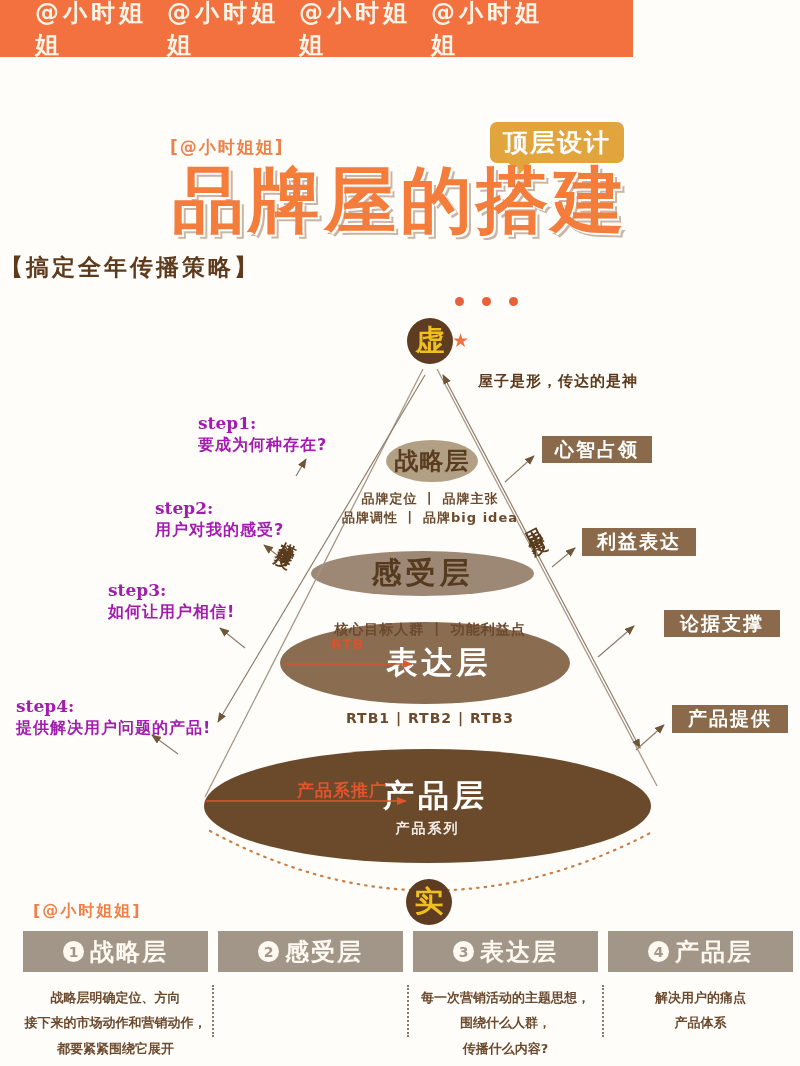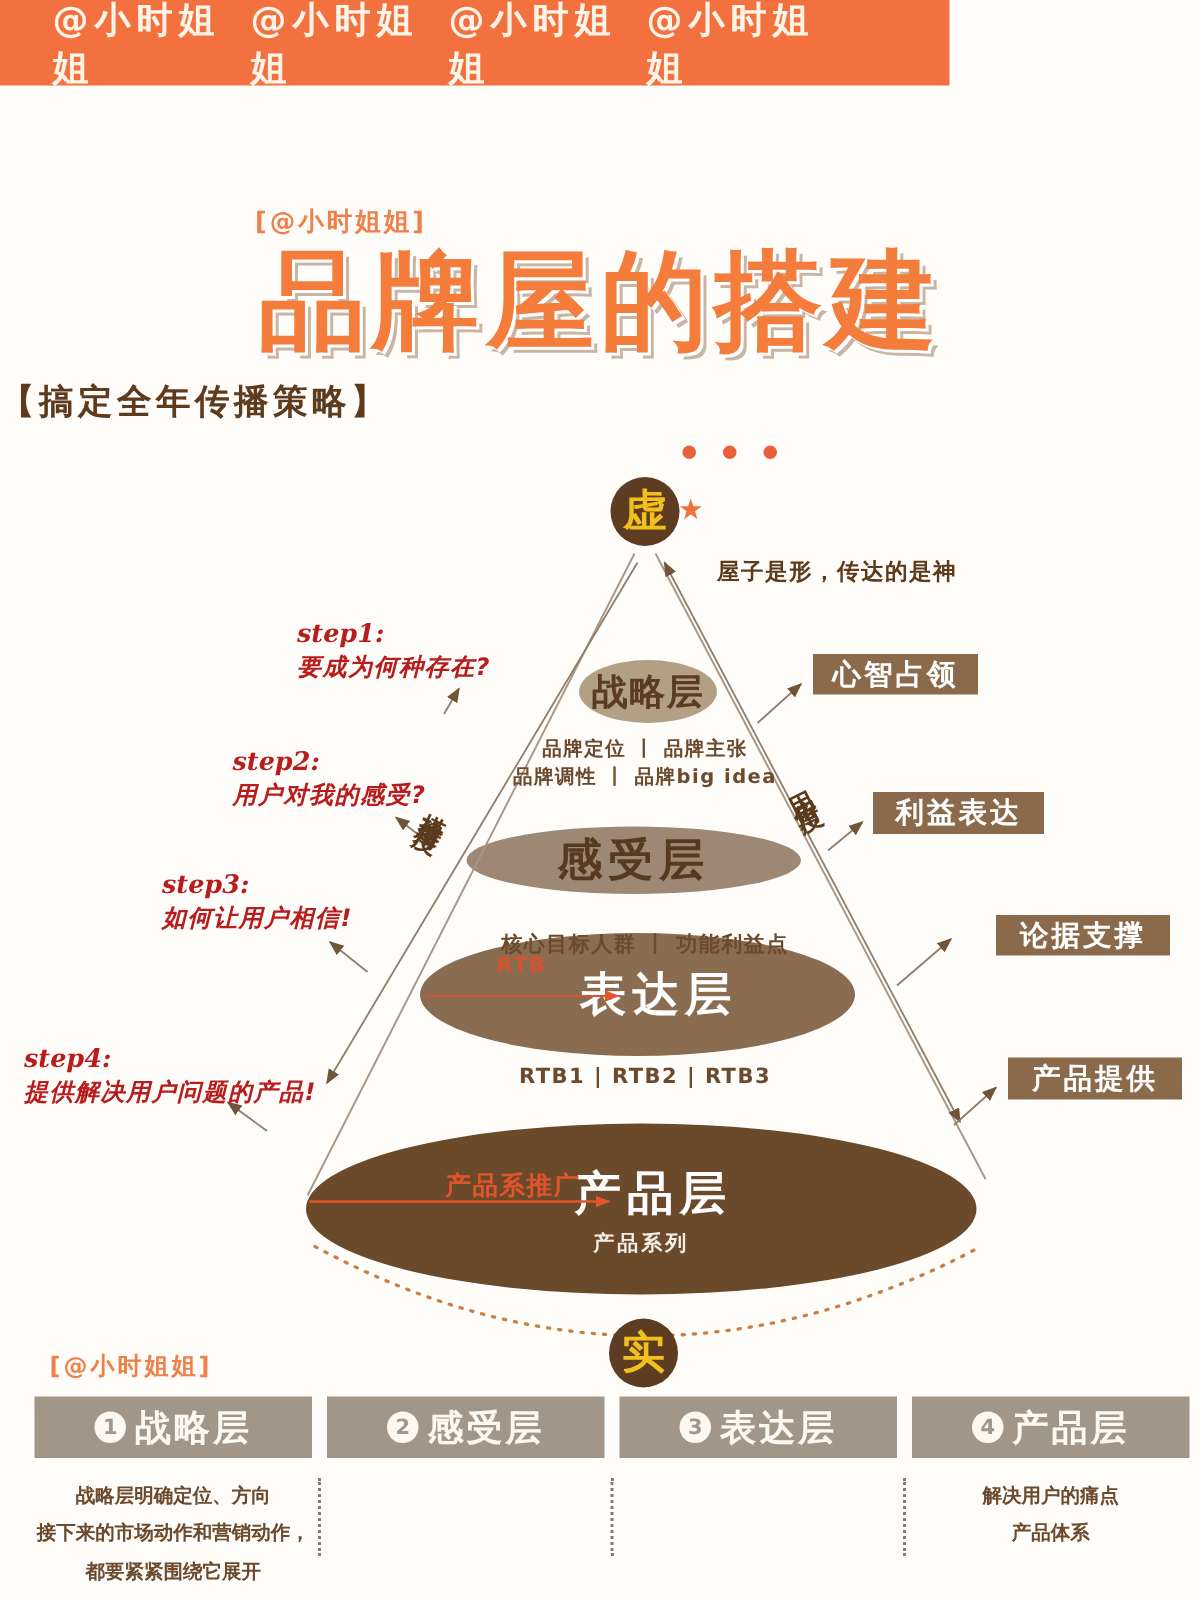--- a/index.html
+++ b/index.html
@@ -43,21 +43,21 @@
   .e4{left:204px;top:749px;width:447px;height:114px;background:#6a4a2b;flex-direction:column;}
   .e4 .big{color:#ffffff;font-size:31px;font-weight:bold;letter-spacing:4px;transform:translateX(8px);}
   .e4 .small{color:#f4ede4;font-size:14px;font-weight:bold;letter-spacing:2px;margin-top:3px;}
   
   .sub{position:absolute;left:230px;width:400px;text-align:center;color:#6b4a2e;font-weight:bold;z-index:4;}
   .sub1a{top:490px;font-size:13px;letter-spacing:1px;}
   .sub1b{top:509px;font-size:13px;letter-spacing:1px;}
   .sub2{top:601px;font-size:14px;letter-spacing:1px;margin-top:20px;}
   .sub3{top:710px;font-size:14px;letter-spacing:1px;}
   
-  .step{position:absolute;color:#b91c1c;z-index:4;font-style:italic;}
+  .step{position:absolute;color:#a21caf;z-index:4;}
   .step .sid{font-family:"DejaVu Serif",serif;font-weight:bold;font-size:17px;}
   .step .stx{font-size:16px;font-weight:bold;margin-top:2px;letter-spacing:1px;}
   .step1{left:198px;top:413px;}
   .step2{left:155px;top:498px;}
   .step3{left:108px;top:580px;}
   .step4{left:16px;top:696px;}
   
   .rbadge{position:absolute;background:#8a6a4a;color:#ffffff;font-weight:bold;font-size:19px;
           letter-spacing:2px;display:flex;align-items:center;justify-content:center;z-index:4;}
   .rb1{left:542px;top:436px;width:110px;height:27px;}
@@ -94,20 +94,21 @@
 <div class="page">
 
   <div class="banner">
     <span>@小时姐姐</span>
     <span>@小时姐姐</span>
     <span>@小时姐姐</span>
     <span>@小时姐姐</span>
   </div>
 
   <div class="byline">[@小时姐姐]</div>
+  <div class="badge">顶层设计</div>
   <div class="title">品牌屋的搭建</div>
   <div class="subtitle">【搞定全年传播策略】</div>
 
   <div class="dots">
       <i></i>
       <i></i>
       <i></i>
     </div>
 
   <svg class="lines" width="800" height="1066" viewBox="0 0 800 1066">
@@ -215,20 +216,25 @@
       <div class="colbar">
         <span class="num">2</span>
         <span class="cname">感受层</span>
       </div>
     </div>
     <div>
       <div class="colbar">
         <span class="num">3</span>
         <span class="cname">表达层</span>
       </div>
+      <div class="coldesc">
+        <div>每一次营销活动的主题思想，</div>
+        <div>围绕什么人群，</div>
+        <div>传播什么内容?</div>
+      </div>
     </div>
     <div>
       <div class="colbar">
         <span class="num">4</span>
         <span class="cname">产品层</span>
       </div>
       <div class="coldesc">
         <div>解决用户的痛点</div>
         <div>产品体系</div>
       </div>

